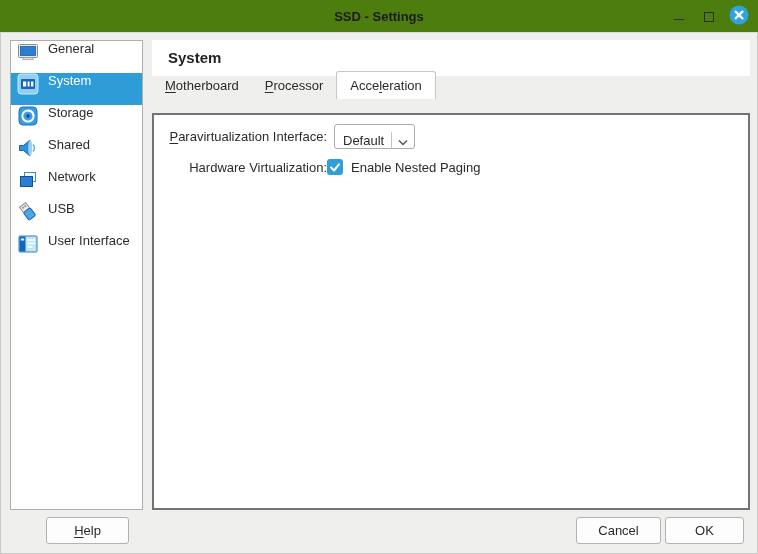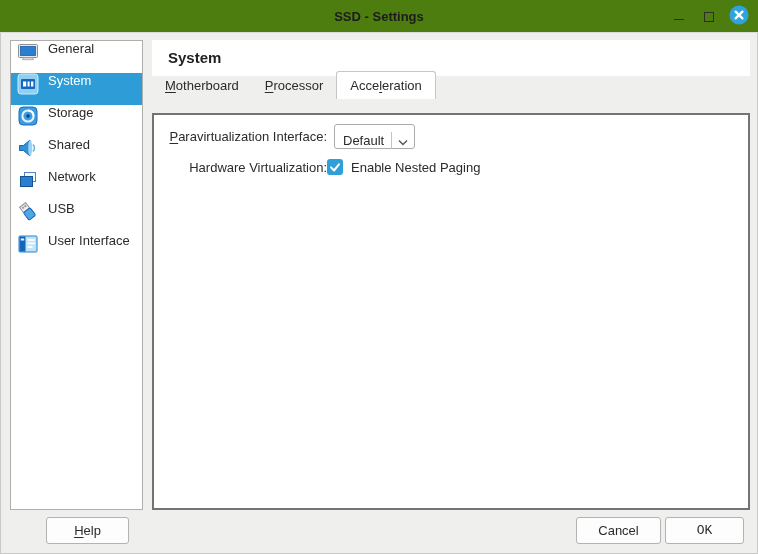--- a/index.html
+++ b/index.html
@@ -43,21 +43,21 @@
   .select-value { font-size:13px; color:#2b2b2b; padding-right:7px; }
   .select-sep { width:1px; height:17px; background:#c3c3c1; margin-right:6px; }
   .check-row { display:flex; align-items:center; cursor:default; }
   .checkbox { width:16px; height:16px; display:flex; }
   .check-label { margin-left:8px; font-size:13px; color:#2b2b2b; }
 
   
   .btn { position:absolute; top:517px; height:27px; background:#fdfdfd; border:1px solid #b3b3b1; border-radius:3px; font-size:13px; color:#2b2b2b; font-family:inherit; cursor:default; }
   .btn-help { left:10px; width:83px;margin-left:36px; }
   .btn-cancel { left:576px; width:85px; }
-  .btn-ok { left:665px; width:79px;font-family:Liberation Mono, monospace; }
+  .btn-ok { left:665px; width:79px; }
 </style>
 </head>
 <body>
 
 <div class="window">
 
   <div class="titlebar">
     <div class="title">SSD - Settings</div>
     <div class="win-controls">
       <div class="win-btn">

